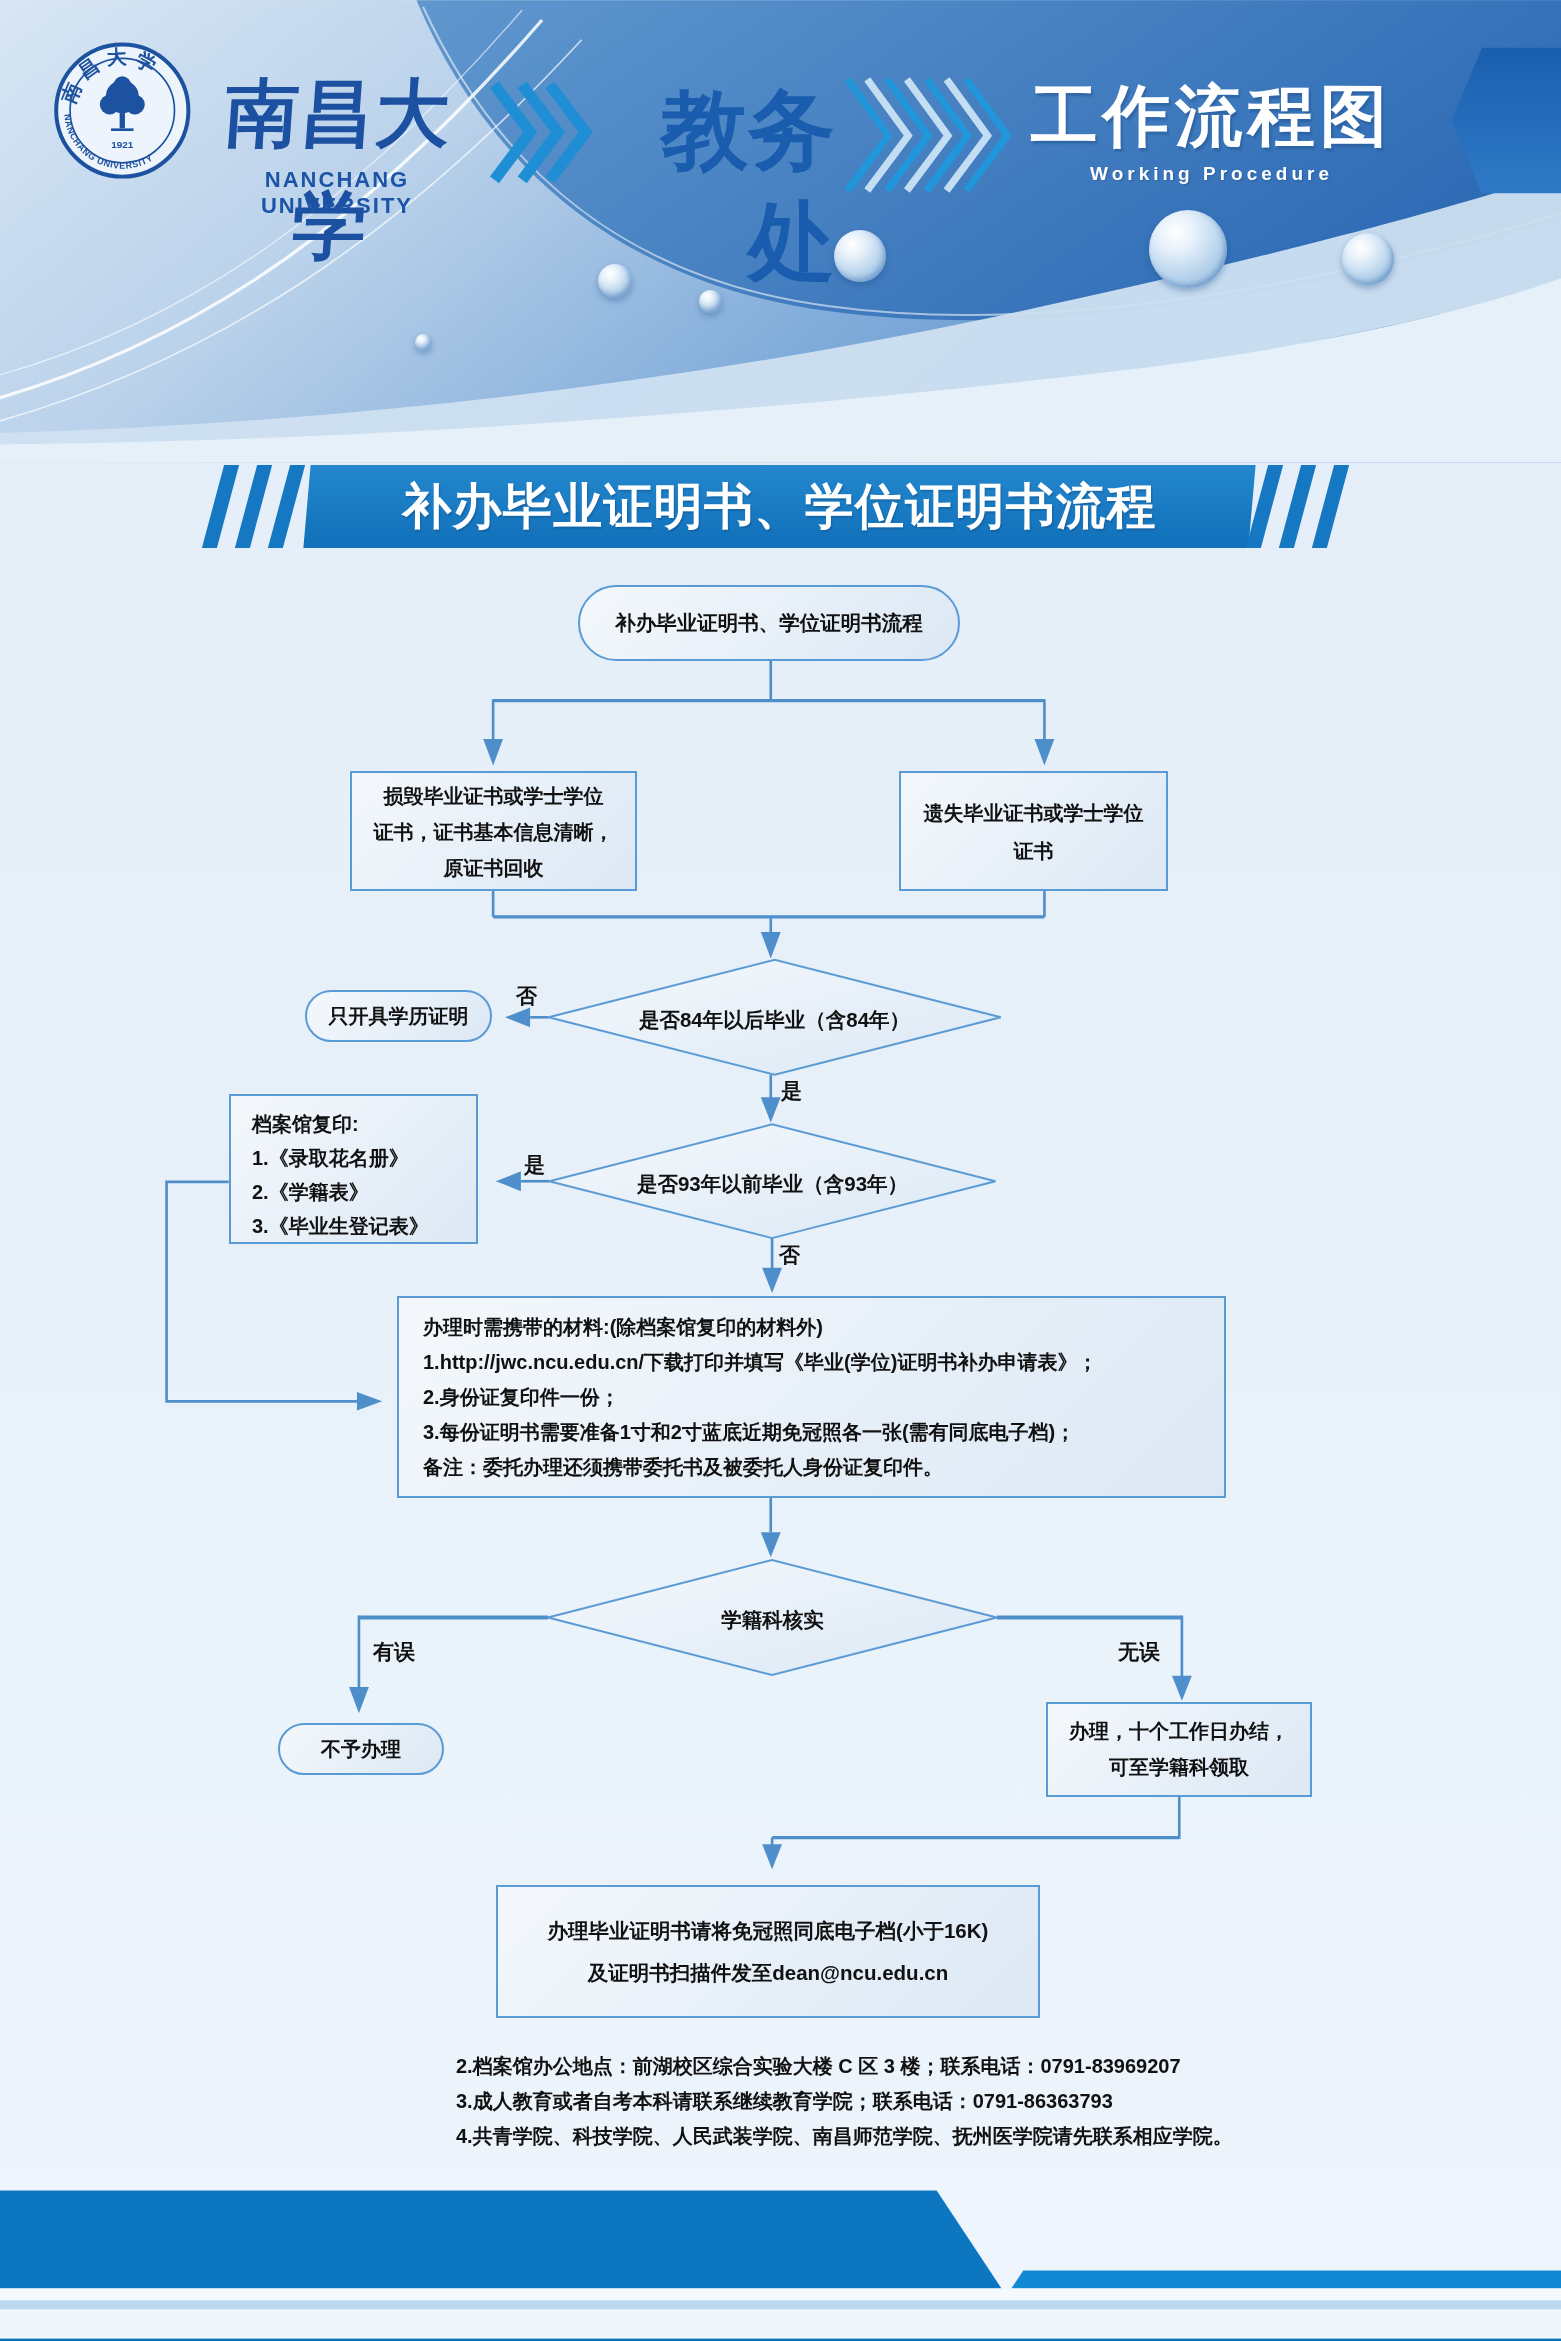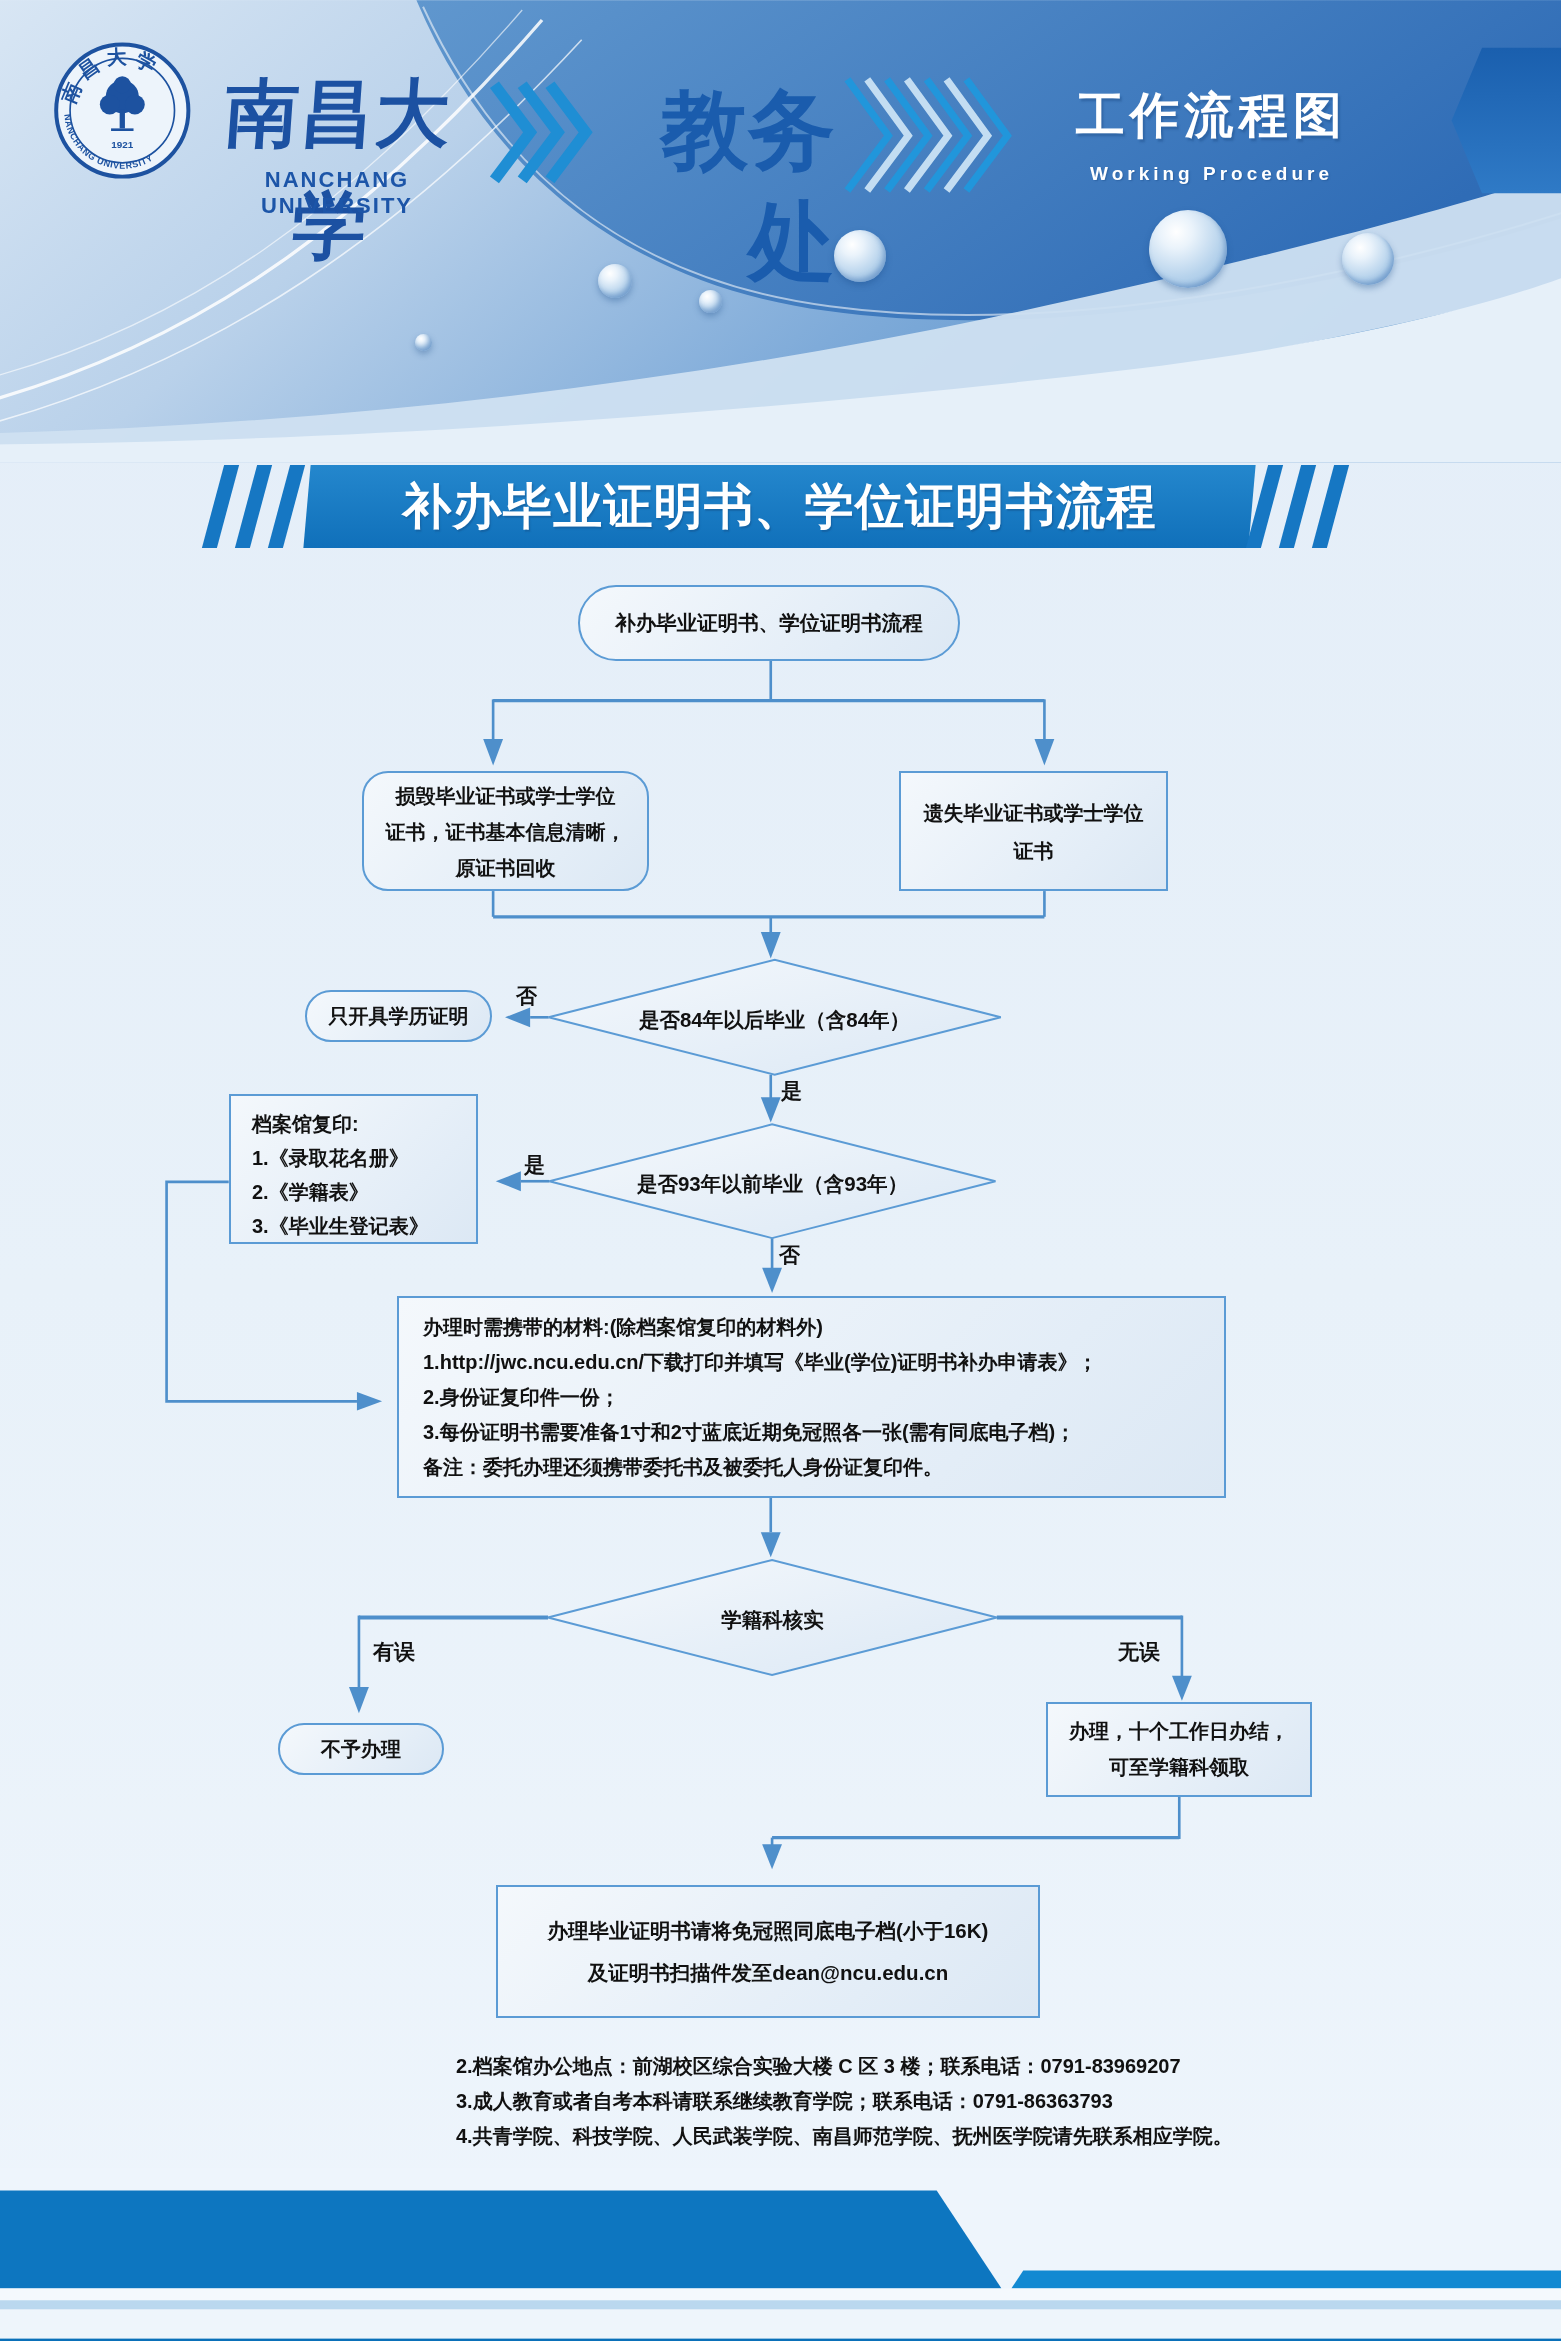--- a/index.html
+++ b/index.html
@@ -11,21 +11,21 @@
   
   #hdr-art{position:absolute;left:0;top:0;}
   .uni-cn{left:196px;top:57px;width:284px;height:112px;line-height:112px;text-align:center;
     font-family:"DejaVu Serif","Liberation Serif",serif;font-weight:900;font-size:74px;color:#1c51a2;
     letter-spacing:1.3px;transform:skewX(-4deg);}
   .uni-en{left:193px;top:167px;width:288px;text-align:center;font-size:22px;font-weight:700;
     letter-spacing:2px;color:#1c55a8;}
   .dept{left:584px;top:74px;width:251px;height:112px;line-height:112px;text-align:right;
     font-weight:900;font-size:87px;color:#1a5cad;}
   .wp-cn{left:1023px;top:69px;width:377px;height:93px;line-height:93px;text-align:center;
-    font-weight:900;font-size:49px;letter-spacing:5.3px;color:#ffffff;text-shadow:2px 2.6px 2px rgba(30,80,140,.45);}
+    font-weight:900;font-size:67px;letter-spacing:5.3px;color:#ffffff;text-shadow:2px 2.6px 2px rgba(30,80,140,.45);}
   .wp-en{left:1023px;top:163px;width:377px;text-align:center;font-weight:700;font-size:19px;
     letter-spacing:4px;color:#ffffff;text-shadow:1.3px 1.3px 1.3px rgba(30,80,140,.45);}
   .drop{position:absolute;border-radius:50%;
     background:radial-gradient(circle at 35% 28%,#ffffff 0%,#eaf3fb 22%,#b7d3ec 60%,#8fb9e0 100%);
     box-shadow:0 3.3px 6px rgba(25,75,135,.35), inset -2.6px -3.3px 5.3px rgba(60,110,175,.45);}
   
   .banner-body{left:307px;top:465px;width:945px;height:83px;background:linear-gradient(180deg,#2487cd,#1070ba);
     transform:skewX(-5deg);}
   .banner-text{left:307px;top:465px;width:945px;height:83px;line-height:83px;text-align:center;
     color:#fff;font-weight:900;font-size:49px;letter-spacing:1.3px;text-shadow:1.3px 2px 1.3px rgba(20,70,120,.35);}
@@ -186,21 +186,21 @@
       <polygon points="830,1539 1172,1452 1514,1539 1172,1626"></polygon>
       <polygon points="831,1787 1168,1701 1506,1787 1168,1873"></polygon>
       <polygon points="829,2447 1168,2360 1508,2447 1168,2534"></polygon>
     </g>
   </svg>
 
   <div class="node stadium abs" style="left:578px;top:585px;width:382px;height:76px;line-height:72px;font-size:20.5px;border-radius:38px;">
     <span>补办毕业证明书、学位证明书流程</span>
   </div>
 
-  <div class="node rect abs" style="left:362px;top:771px;width:287px;height:120px;font-size:20px;padding-top:5.3px;line-height:36px;border-radius:26px;">
+  <div class="node rect abs" style="left:350px;top:771px;width:287px;height:120px;font-size:20px;padding-top:5.3px;line-height:36px;">
     <div>损毁毕业证书或学士学位</div>
     <div>证书，证书基本信息清晰，</div>
     <div>原证书回收</div>
   </div>
 
   <div class="node rect abs" style="left:899px;top:771px;width:269px;height:120px;font-size:20px;padding-top:21px;line-height:38px;">
     <div>遗失毕业证书或学士学位</div>
     <div>证书</div>
   </div>
 

